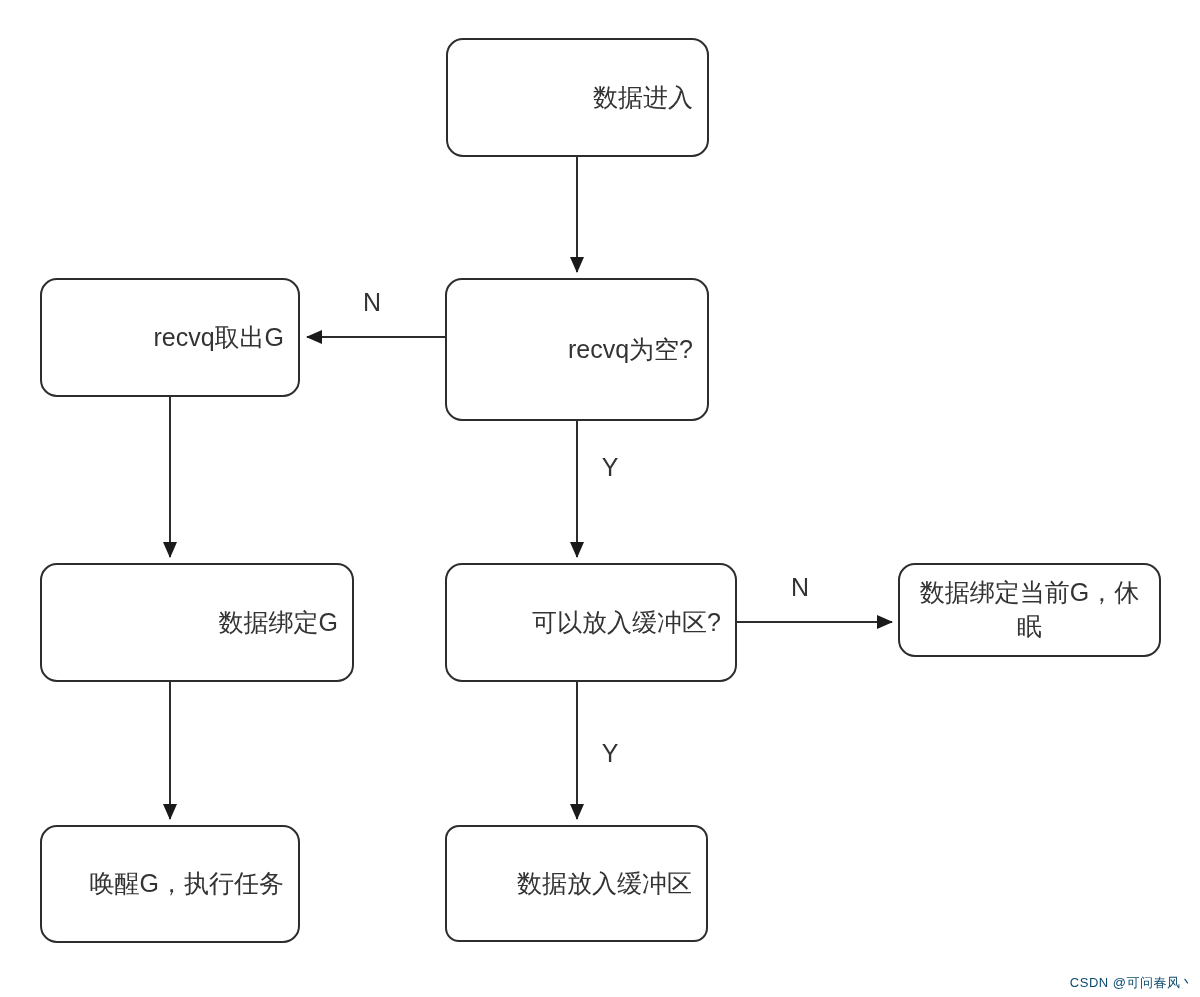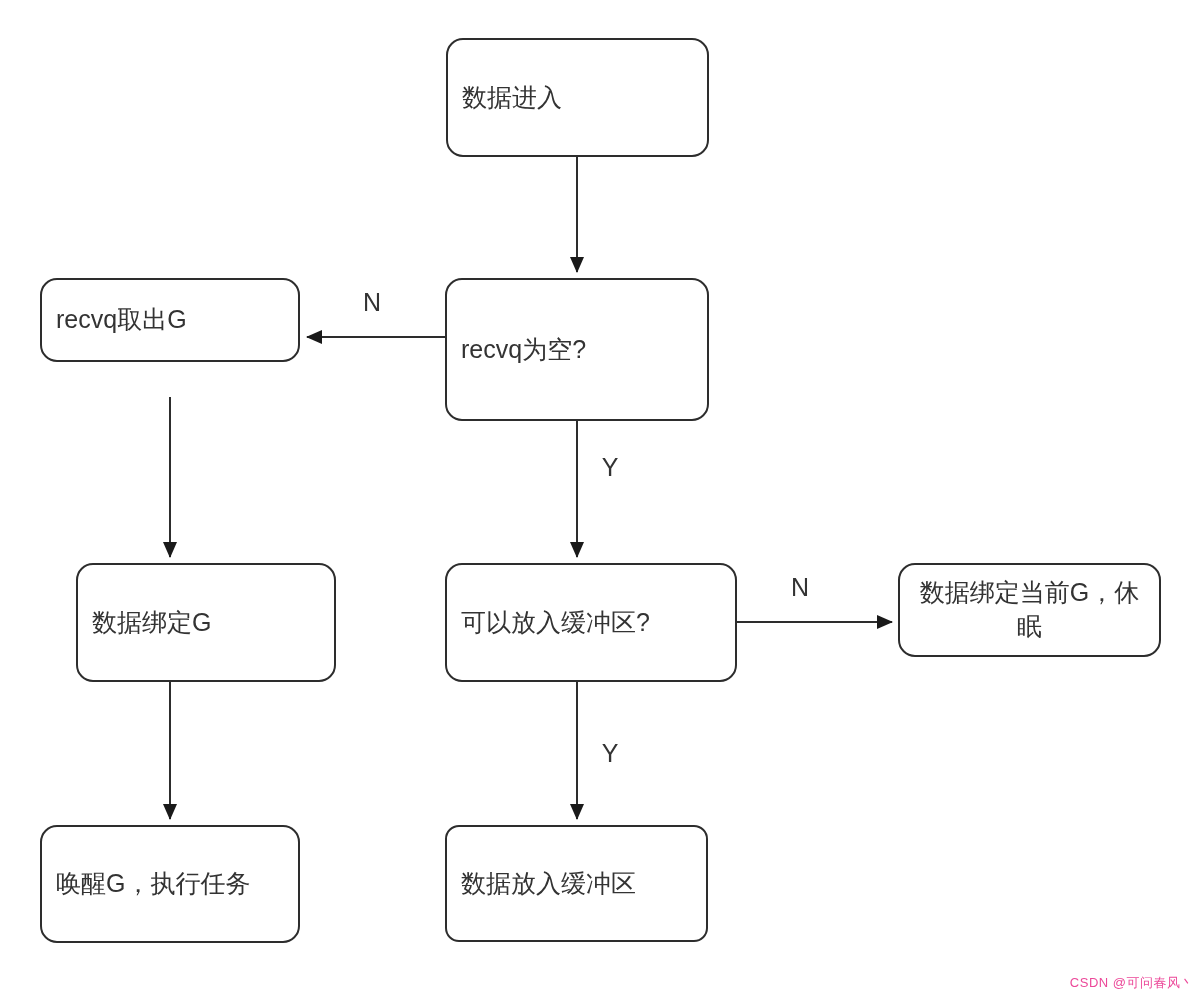--- a/index.html
+++ b/index.html
@@ -28,32 +28,32 @@
     fill: none;
   }
   .node {
     position: absolute;
     box-sizing: border-box;
     background: #ffffff;
     border: 2.5px solid #2d2d2d;
     border-radius: 17px;
     display: flex;
     align-items: center;
-    justify-content: flex-start;
+    justify-content: flex-end;
     text-align: center;
     font-size: 25px;
     line-height: 1.35;
     color: #333333;
     padding: 4px 14px;
   }
   
   .node-0 { left: 446px; top:  38px; width: 263px; height: 119px; }
-  .node-1 { left:  40px; top: 278px; width: 260px; height: 84px; }
+  .node-1 { left:  40px; top: 278px; width: 260px; height: 119px; }
   .node-2 { left: 445px; top: 278px; width: 264px; height: 143px; }
-  .node-3 { left:  40px; top: 563px; width: 260px; height: 119px; margin-left: 36px; }
+  .node-3 { left:  40px; top: 563px; width: 314px; height: 119px; }
   .node-4 { left: 445px; top: 563px; width: 292px; height: 119px; }
   .node-5 { left: 898px; top: 563px; width: 263px; height: 94px; }
   .node-6 { left:  40px; top: 825px; width: 260px; height: 118px; }
   .node-7 { left: 445px; top: 825px; width: 263px; height: 117px; border-radius: 14px; }
 
   .edge-label {
     position: absolute;
     width: 28px;
     text-align: center;
     font-size: 25px;
@@ -62,21 +62,21 @@
   .edge-label-n1 { left: 358px; top: 288px; }
   .edge-label-y1 { left: 596px; top: 453px; }
   .edge-label-n2 { left: 786px; top: 573px; }
   .edge-label-y2 { left: 596px; top: 739px; }
 
   .watermark {
     position: absolute;
     right: 6px;
     bottom: 5px;
     font-size: 13px;
-    color: #ec4899;
+    color: #0c4a6e;
     letter-spacing: 0.5px;
   }
 </style>
 </head>
 <body>
 
 <div class="canvas">
 
   <svg class="arrow-layer" width="1200" height="997" viewBox="0 0 1200 997" xmlns="http://www.w3.org/2000/svg">
     <defs>

